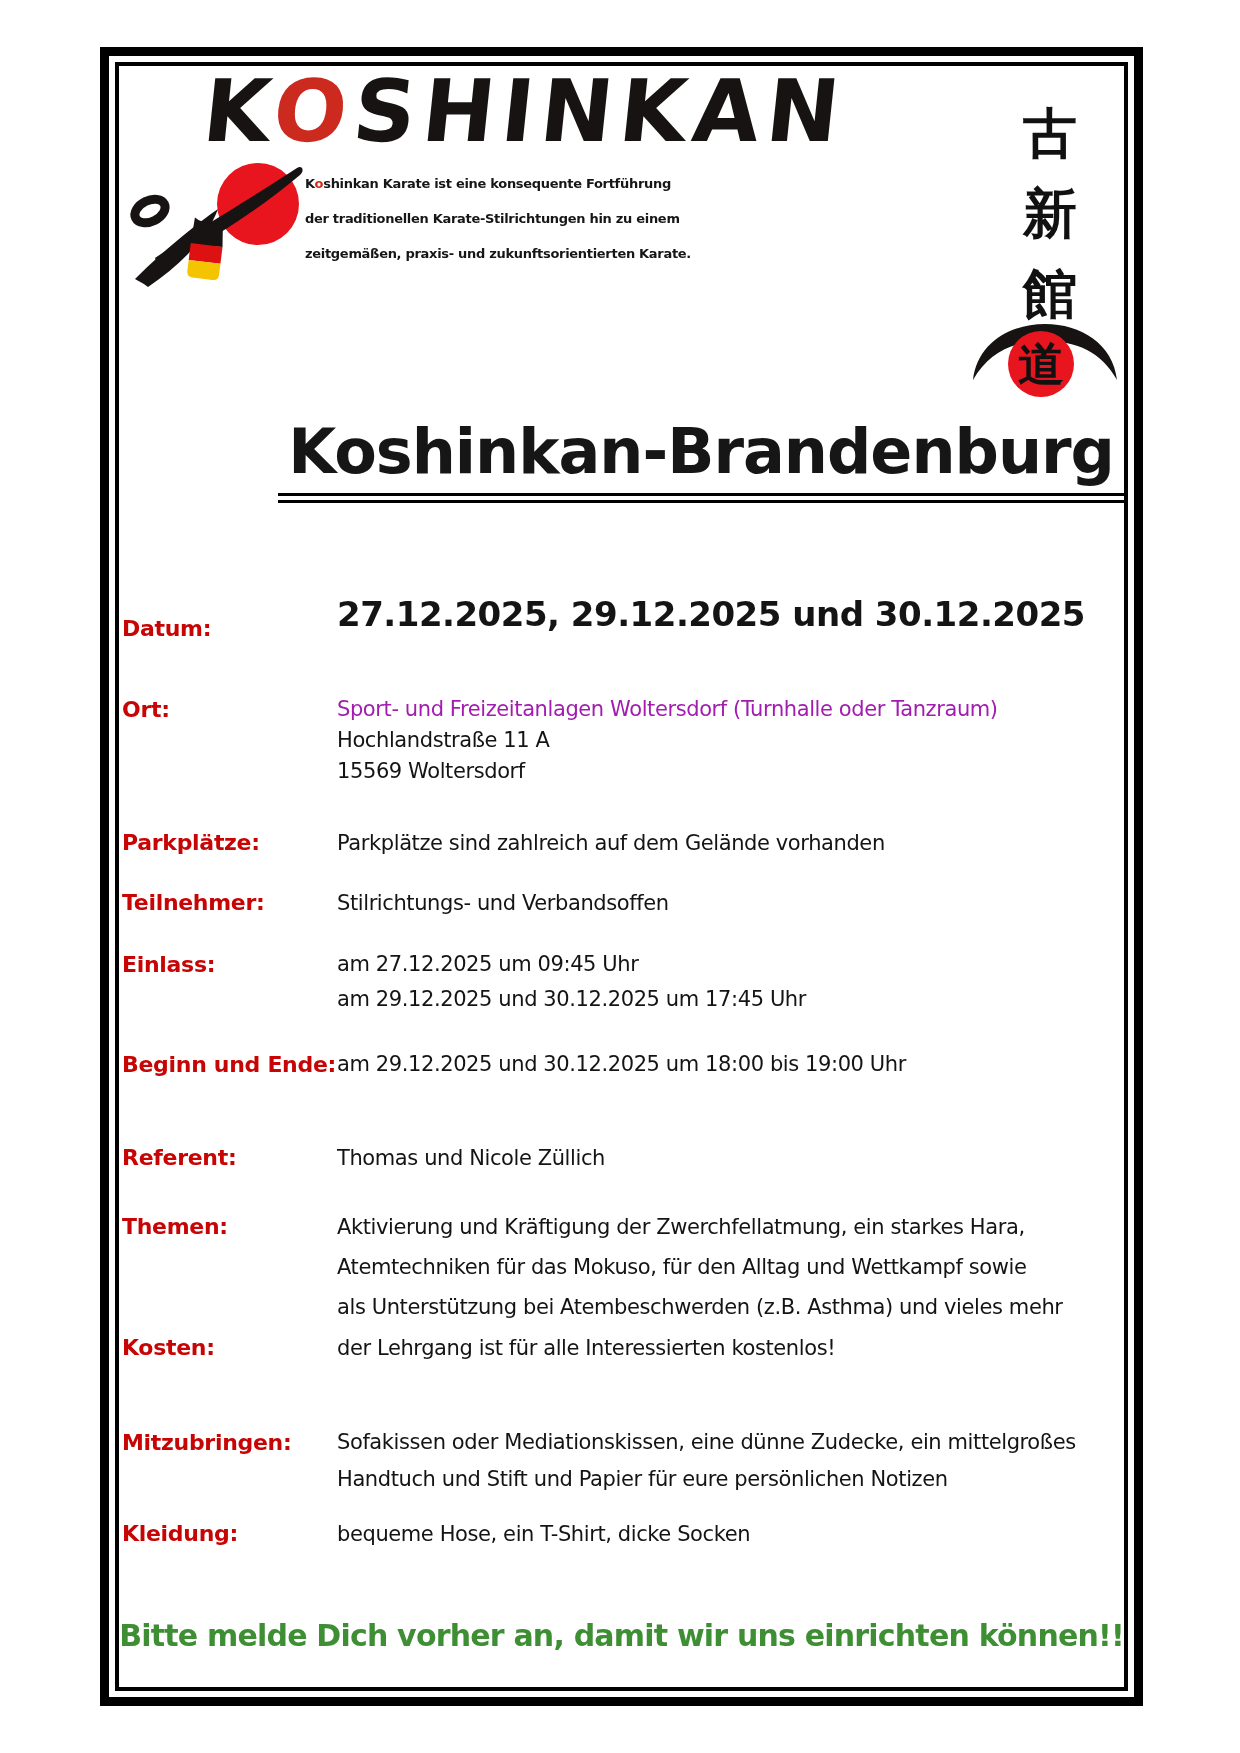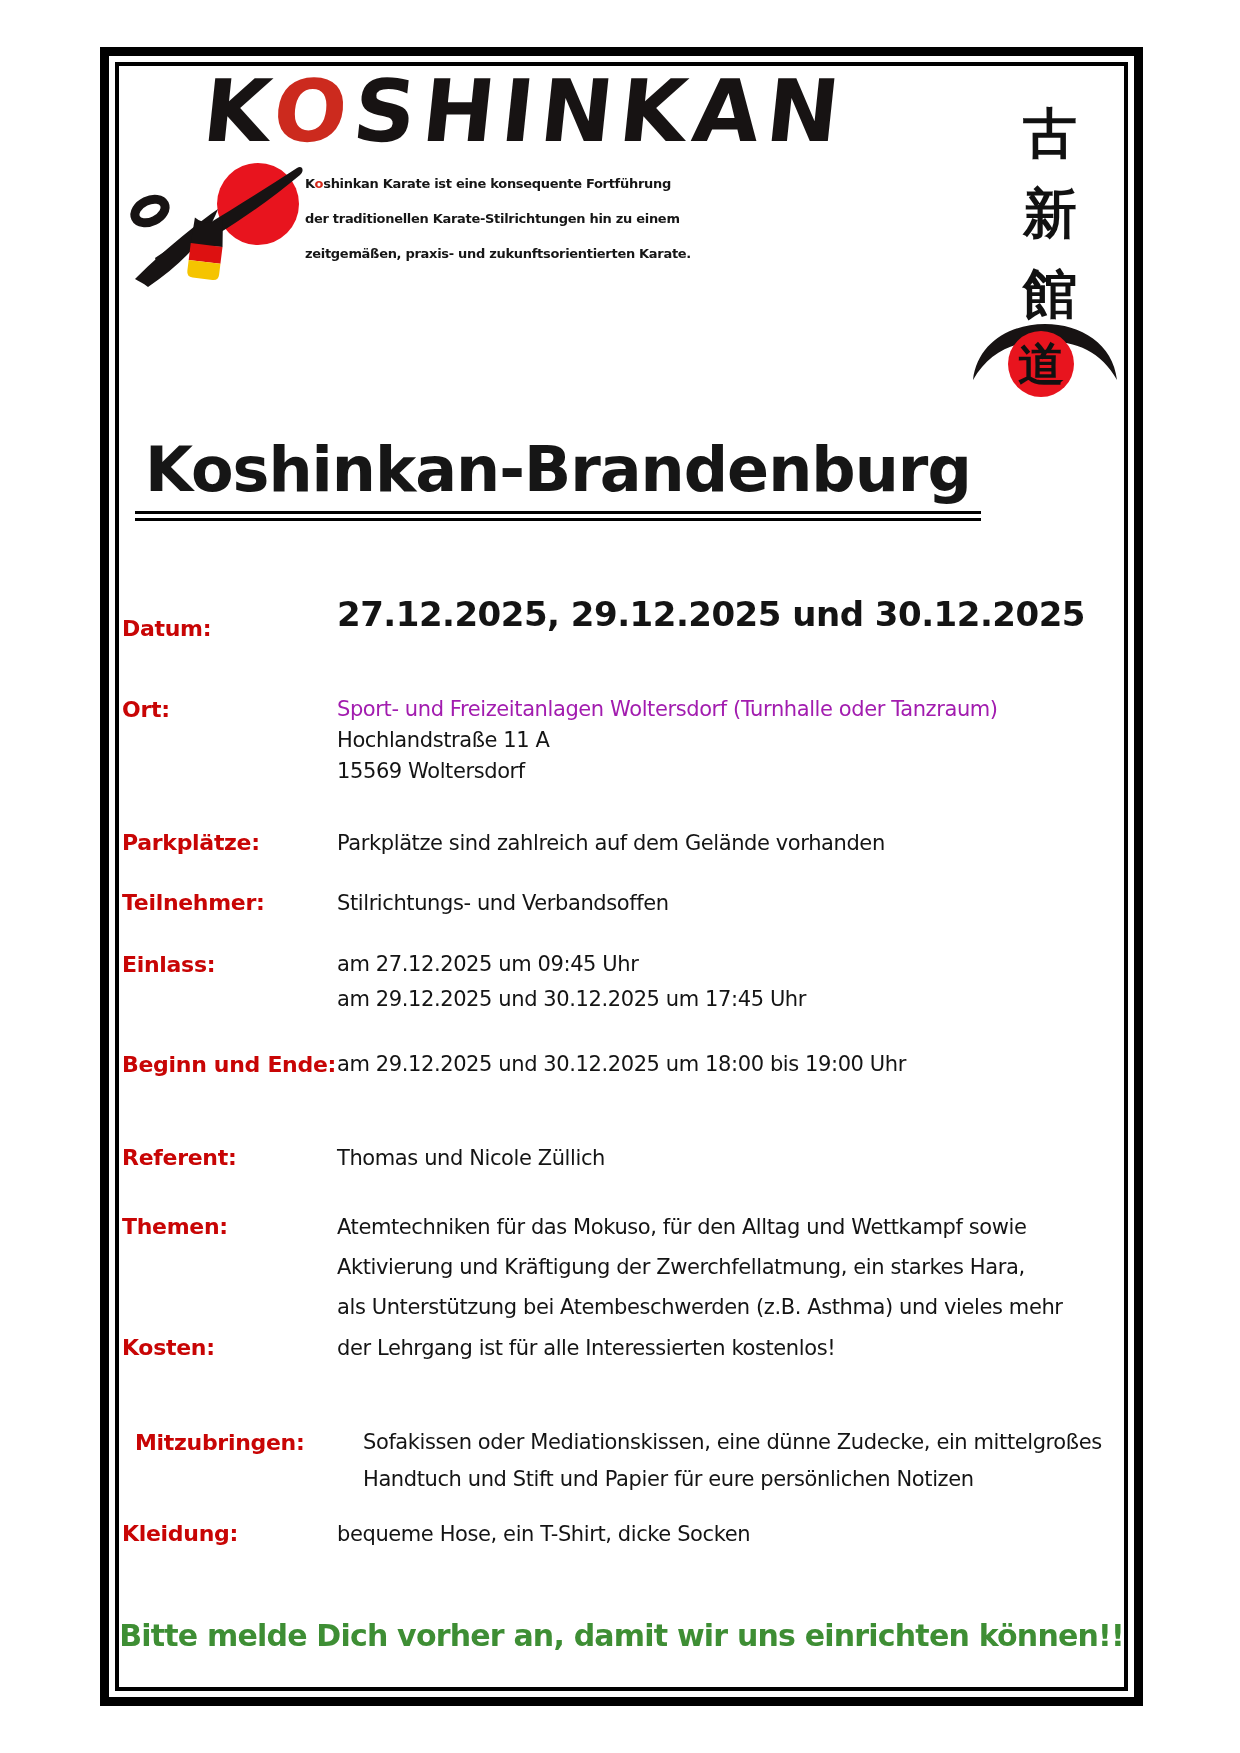--- a/index.html
+++ b/index.html
@@ -22,33 +22,33 @@
   .intro{position:absolute;left:186px;top:100px;font-size:13px;font-weight:700;
          line-height:35px;letter-spacing:-0.3px;white-space:nowrap;color:#161616;}
   .intro .redo{color:#d42a1c;}
 
   
   .kanji{position:absolute;left:886px;top:28px;width:90px;text-align:center;
          font-size:54px;line-height:80px;font-weight:600;color:#111;}
   .emblem{position:absolute;left:852px;top:250px;width:148px;height:84px;}
 
   
-  .main-title{position:absolute;top:368px;left:0;width:100%;text-align:left;margin-left:16px;}
+  .main-title{position:absolute;top:350px;left:0;width:100%;text-align:right;}
   .title-text{display:inline-block;font-size:62px;font-weight:700;letter-spacing:-1px;
               color:#161616;border-bottom:10px double #000;padding:0 10px 6px 10px;line-height:1.15;}
 
   
   .row{position:absolute;left:3px;width:992px;display:flex;}
   .lbl{width:215px;flex:none;color:#c80505;font-weight:700;font-size:22px;
        line-height:34px;letter-spacing:-0.3px;white-space:nowrap;}
   .val{flex:1;font-size:21px;font-weight:400;color:#141414;line-height:34px;
        letter-spacing:-0.4px;white-space:nowrap;}
   .lh31 .val,.lh31 .lbl{line-height:31px;}
   .lh35 .val,.lh35 .lbl{line-height:35px;}
-  .lh37 .val,.lh37 .lbl{line-height:37px;margin-left:13px;}
+  .lh37 .val,.lh37 .lbl{line-height:37px;}
   .lh40 .val,.lh40 .lbl{line-height:40px;}
   .r-datum .val{font-size:34px;font-weight:700;line-height:40px;letter-spacing:-0.5px;}
   .r-datum .lbl{padding-top:18px;}
   .r-ort .val .vline:first-child{color:#a21caf;}
 
   
   .note{position:absolute;top:1552px;left:0;width:100%;text-align:center;
         font-size:30px;font-weight:700;color:#3e8e34;letter-spacing:-0.8px;white-space:nowrap;}
 </style>
 </head>
@@ -135,22 +135,22 @@
         </div>
         <div class="row" style="top: 1075px;">
           <div class="lbl">Referent:</div>
           <div class="val">
             <div class="vline">Thomas und Nicole Züllich</div>
           </div>
         </div>
         <div class="row lh40" style="top: 1141px;">
           <div class="lbl">Themen:</div>
           <div class="val">
+            <div class="vline">Aktivierung und Kräftigung der Zwerchfellatmung, ein starkes Hara,</div>
             <div class="vline">Atemtechniken für das Mokuso, für den Alltag und Wettkampf sowie</div>
-            <div class="vline">Aktivierung und Kräftigung der Zwerchfellatmung, ein starkes Hara,</div>
             <div class="vline">als Unterstützung bei Atembeschwerden (z.B. Asthma) und vieles mehr</div>
           </div>
         </div>
         <div class="row" style="top: 1265px;">
           <div class="lbl">Kosten:</div>
           <div class="val">
             <div class="vline">der Lehrgang ist für alle Interessierten kostenlos!</div>
           </div>
         </div>
         <div class="row lh37" style="top: 1358px;">

